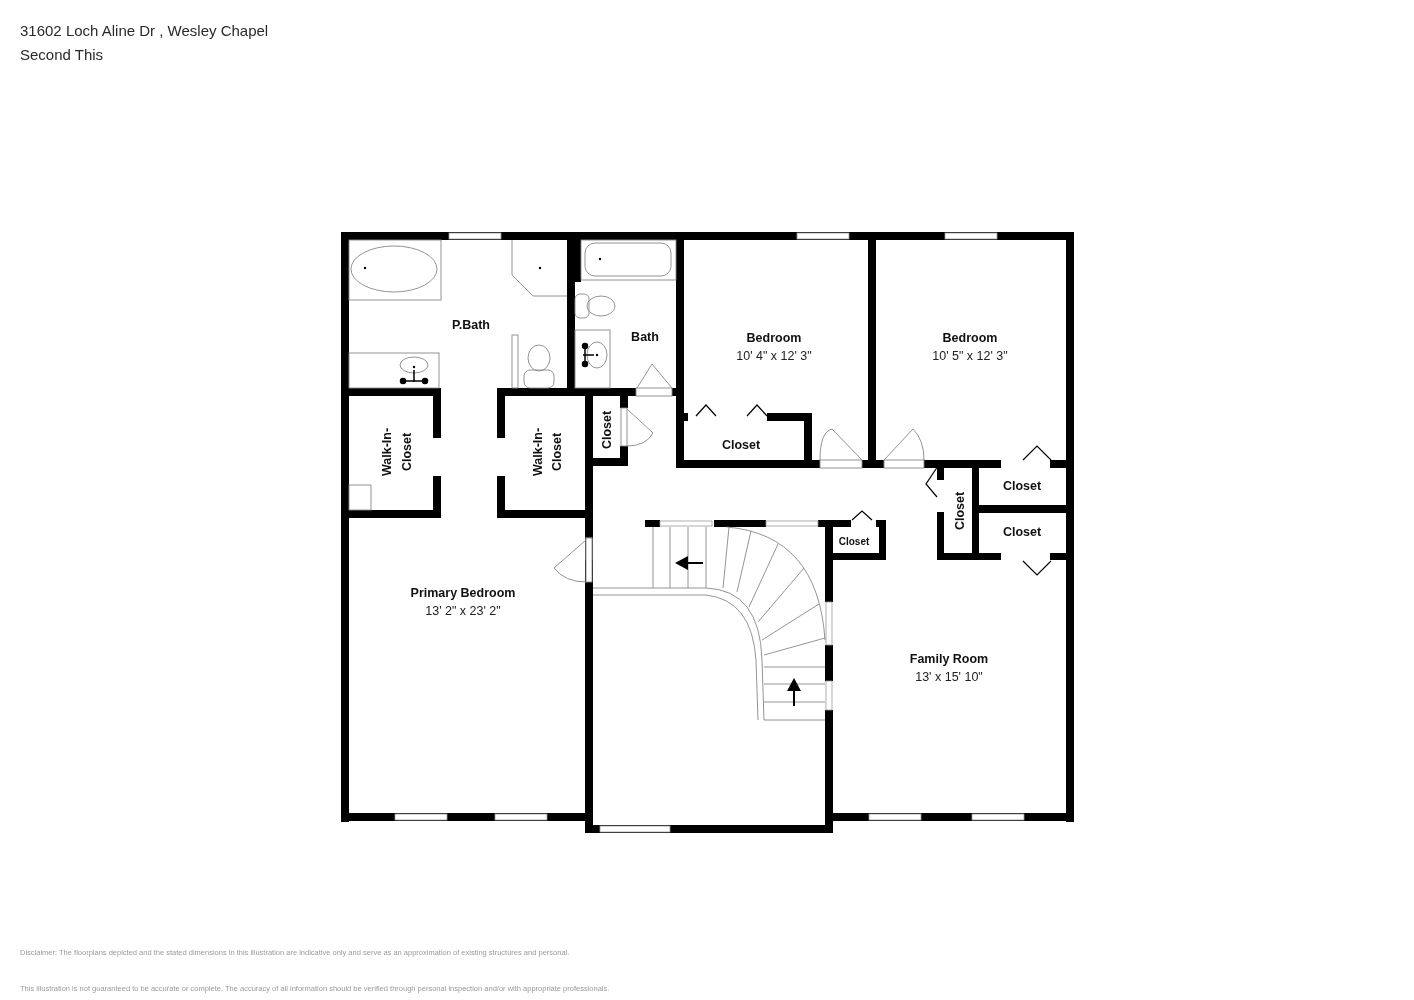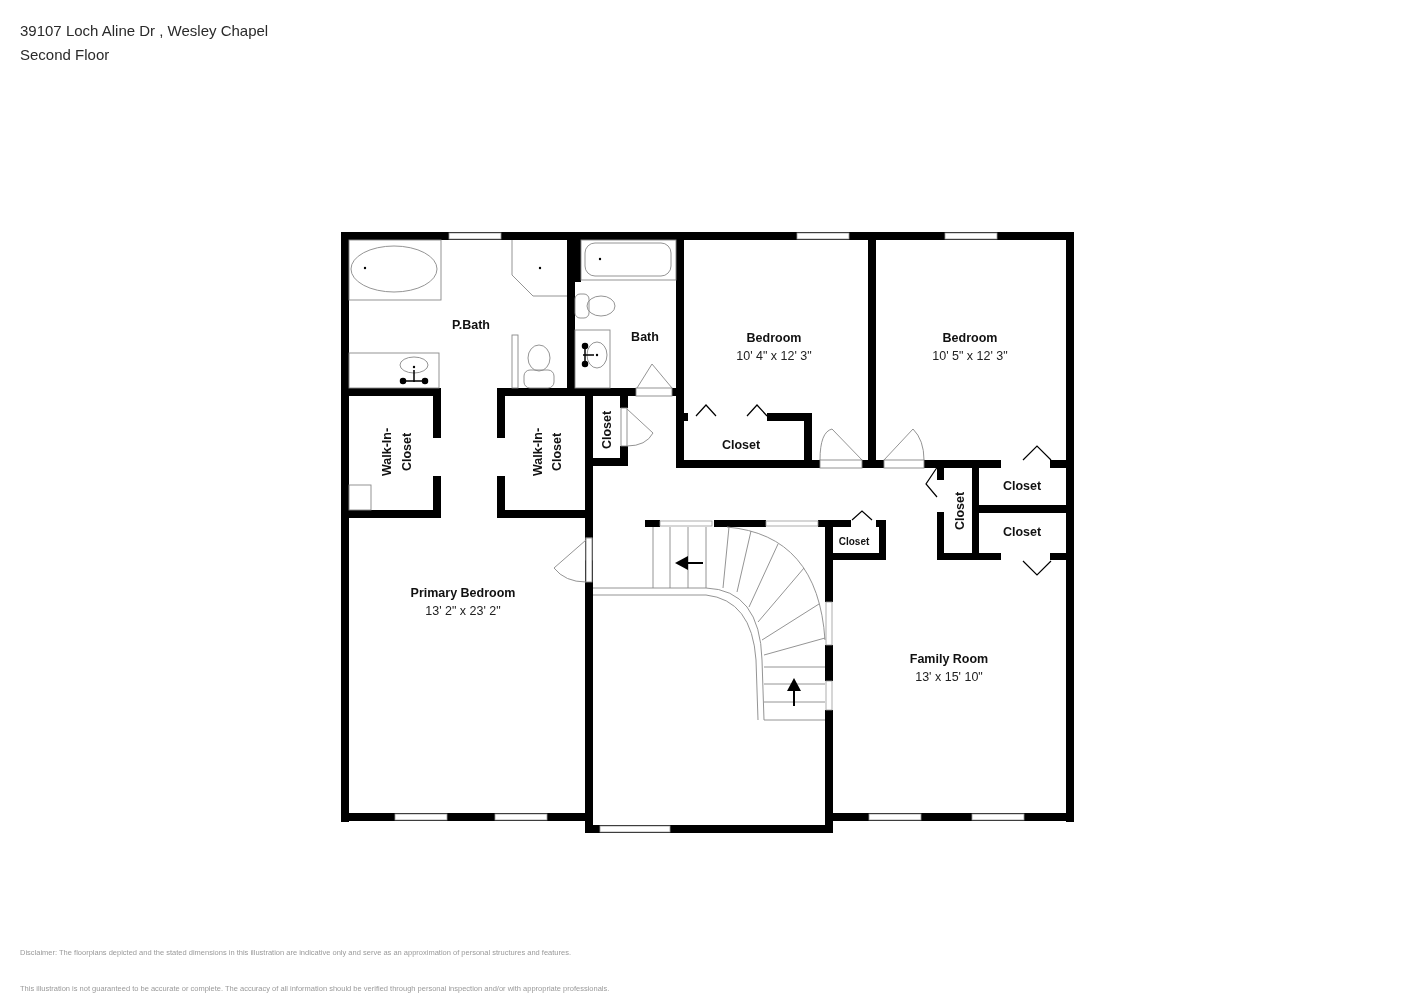--- a/index.html
+++ b/index.html
@@ -11,22 +11,22 @@
   #d1{top:948px;}
   #d2{top:984px;}
   svg{position:absolute;left:0;top:0;}
   .rname{font-family:"Liberation Sans",sans-serif;font-weight:bold;font-size:12.5px;fill:#111;text-anchor:middle;}
   .rdim{font-family:"Liberation Sans",sans-serif;font-size:12.5px;fill:#222;text-anchor:middle;}
   .sm{font-size:10px;}
 </style>
 </head>
 <body>
 
-<div class="hdr" id="addr">39107 Loch Aline Dr , Wesley Chapel</div>
-<div class="hdr" id="floor">Second Floor</div>
+<div class="hdr" id="addr">31602 Loch Aline Dr , Wesley Chapel</div>
+<div class="hdr" id="floor">Second This</div>
 
 <svg width="1414" height="1000" viewBox="0 0 1414 1000">
 
   <g fill="#000">
 
     <rect x="341" y="232" width="733" height="8"></rect>
 
     <rect x="341" y="232" width="8" height="590"></rect>
 
     <rect x="1066" y="232" width="8" height="590"></rect>
@@ -231,14 +231,14 @@
     <text class="rname" x="949" y="663">Family Room</text>
     <text class="rdim" x="949" y="681">13' x 15' 10"</text>
 
     <text class="rname sm" x="854" y="545">Closet</text>
     <text class="rname" transform="translate(964,511) rotate(-90)">Closet</text>
     <text class="rname" x="1022" y="490">Closet</text>
     <text class="rname" x="1022" y="536">Closet</text>
   </g>
 </svg>
 
-<div class="disc" id="d1">Disclaimer: The floorplans depicted and the stated dimensions in this illustration are indicative only and serve as an approximation of personal structures and features.</div>
+<div class="disc" id="d1">Disclaimer: The floorplans depicted and the stated dimensions in this illustration are indicative only and serve as an approximation of existing structures and personal.</div>
 <div class="disc" id="d2">This illustration is not guaranteed to be accurate or complete. The accuracy of all information should be verified through personal inspection and/or with appropriate professionals.</div>
 
 </body></html>

